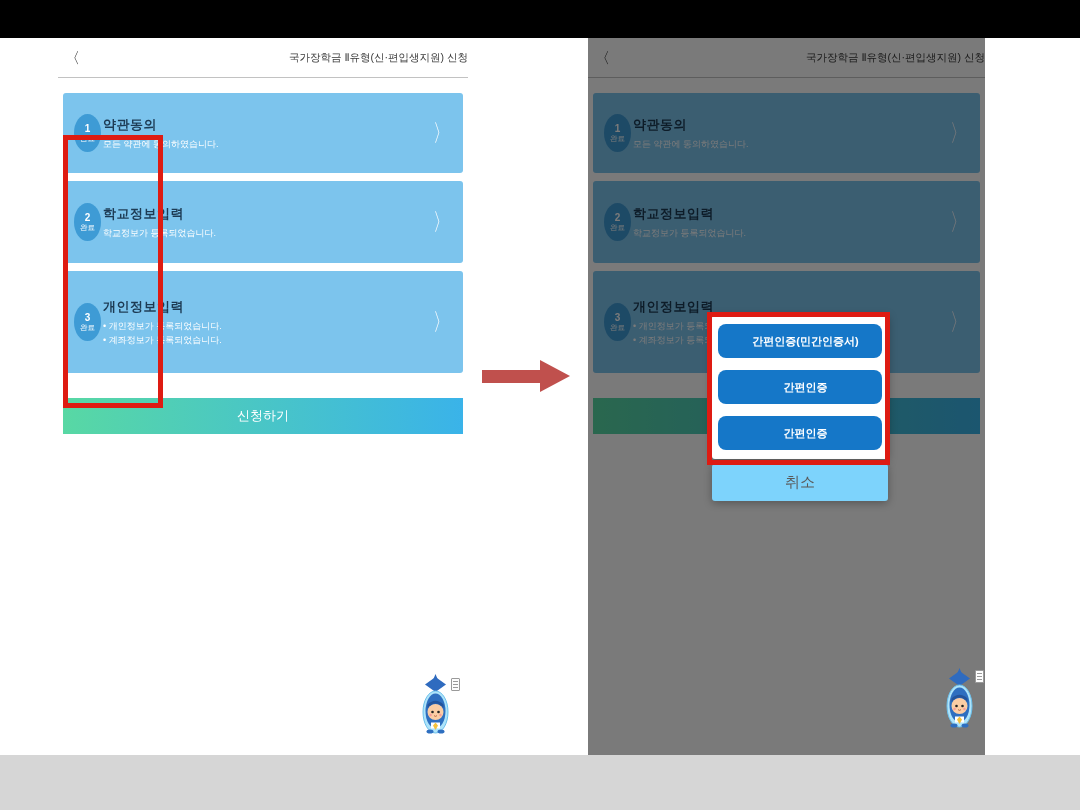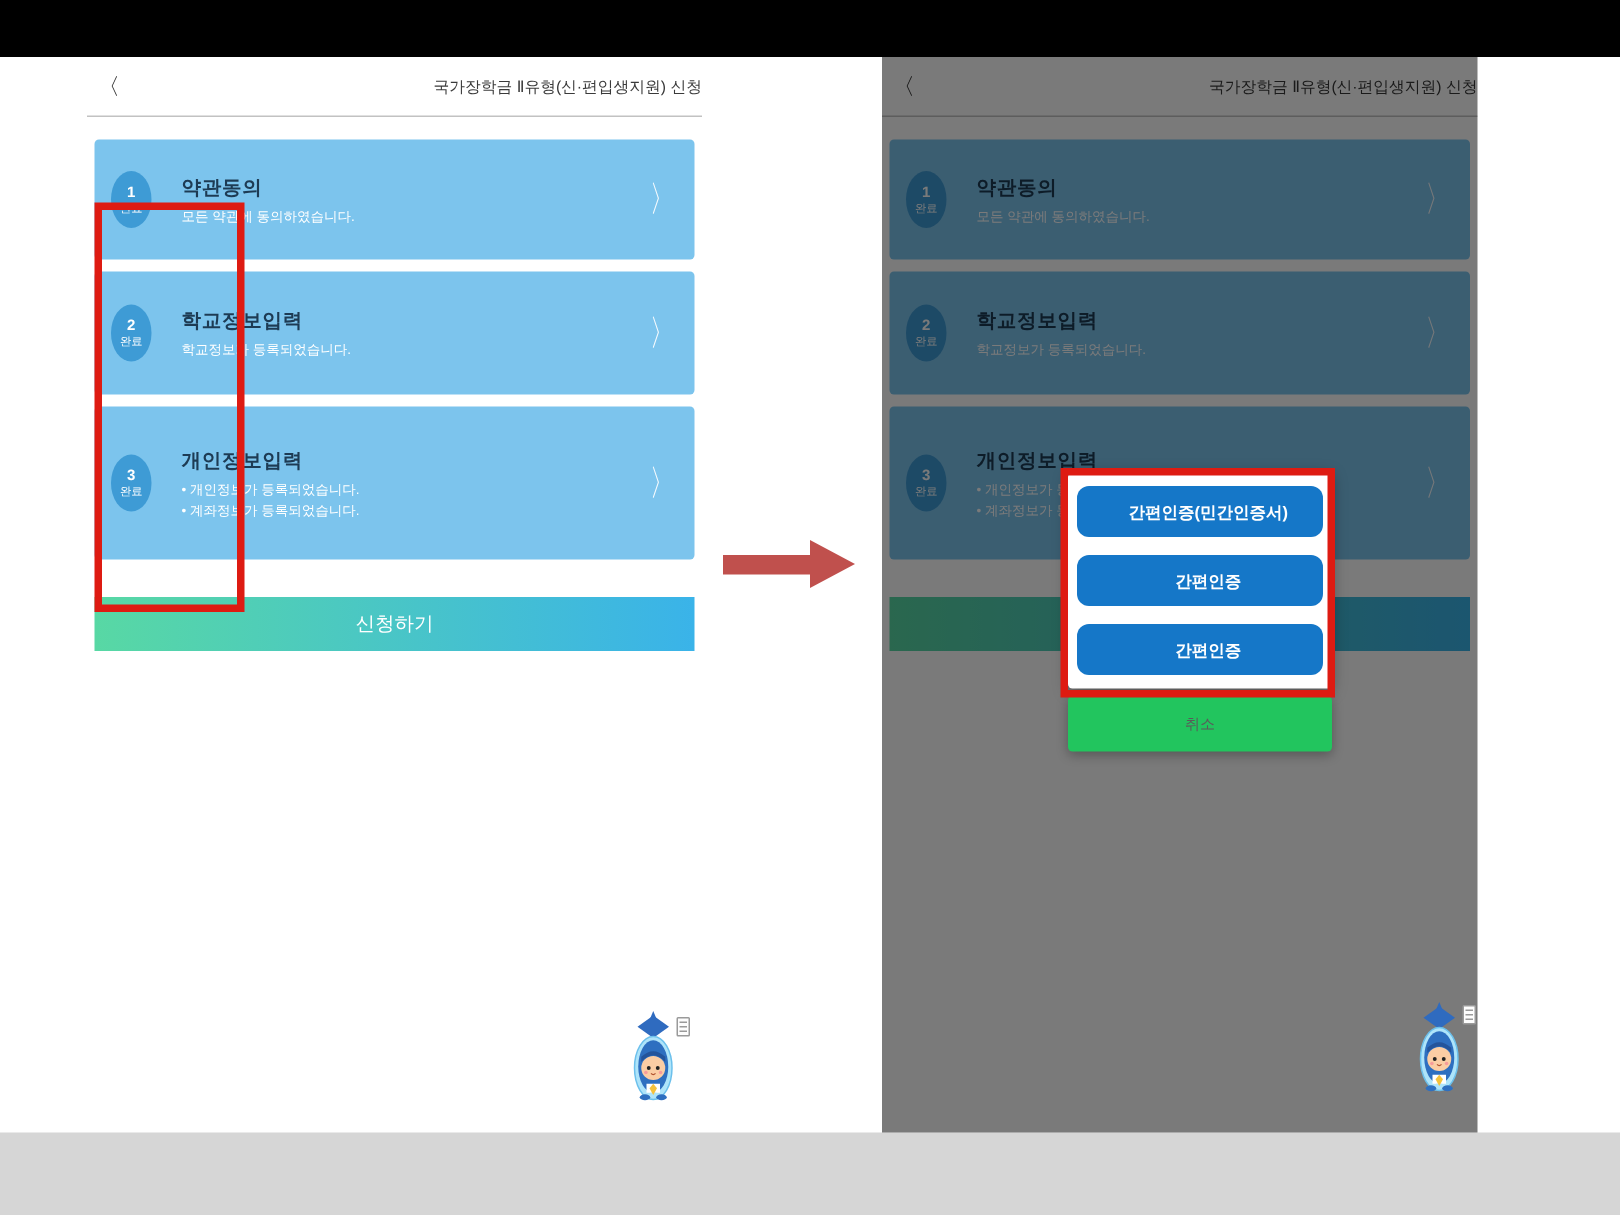--- a/index.html
+++ b/index.html
@@ -30,21 +30,21 @@
   .card.h1 { height:80px; }
   .card.h2 { height:82px; }
   .card.h3 { height:102px; }
 
   .badge { width:27px; height:38px; border-radius:50%; background:#3e9bd5; color:#fff;
            display:flex; flex-direction:column; align-items:center; justify-content:center;
            flex:none; }
   .badge-num    { font-size:10px; font-weight:bold; line-height:11px; }
   .badge-status { font-size:7.5px; line-height:9px; }
 
-  .card-text  { margin-left:20px; }
+  .card-text  { margin-left:2px; }
   .card-title { font-size:13px; font-weight:bold; color:#1d3b54; letter-spacing:0.5px; }
   .card-desc  { font-size:9px; color:#ffffff; margin-top:4px; line-height:12px; }
 
   .card-chevron { position:absolute; right:13px; top:50%; transform:translateY(-50%) scaleY(1.4);
                   font-size:17px; color:rgba(255,255,255,0.95); font-weight:100; }
 
   .apply-btn { margin-top:25px; height:36px; width:100%;
                background:linear-gradient(90deg,#58d8a4 0%,#3ab3e9 100%);
                color:#fff; font-size:13px; display:flex; align-items:center; justify-content:center;
                cursor:pointer; }
@@ -62,22 +62,22 @@
 
   
   .dim-overlay { position:absolute; inset:0; background:rgba(0,0,0,0.52); z-index:10; }
   .modal { position:absolute; left:124px; top:277px; width:176px; z-index:20; }
   .modal-main { background:#ffffff; border-radius:3px; padding:9px 6px;
                 box-shadow:0 2px 10px rgba(0,0,0,0.35); }
   .modal-btn { height:34px; border-radius:8px; background:#1577c8; color:#fff;
                font-size:11px; font-weight:bold; display:flex; align-items:center; justify-content:center;
                margin-bottom:12px; cursor:pointer;padding-left:11px; }
   .modal-btn:last-child { margin-bottom:0; }
-  .modal-cancel { margin-top:5px; height:37px; background:#22c55e; border-radius:3px;
-                  color:#5a5a5a; font-size:10px; display:flex; align-items:center; justify-content:center;
+  .modal-cancel { margin-top:5px; height:37px; background:#7dd3fc; border-radius:3px;
+                  color:#5a5a5a; font-size:15px; display:flex; align-items:center; justify-content:center;
                   box-shadow:0 2px 8px rgba(0,0,0,0.3); cursor:pointer;font-family:Liberation Mono, monospace; }
 
   
   .mascot { position:absolute; width:27px; height:62px; z-index:30; cursor:pointer; }
   .mascot-left  { left:364px; top:634px; }
   .mascot-right { left:358px; top:628px; }
   .mini-badge { position:absolute; width:9px; height:13px; background:#fdfdfd;
                 border:1px solid #9a9a9a; border-radius:1px; z-index:30; }
   .mini-badge i { display:block; height:1px; background:#9a9a9a; margin:2px 1px 0 1px; }
   .badge-left  { left:393px; top:640px; }

